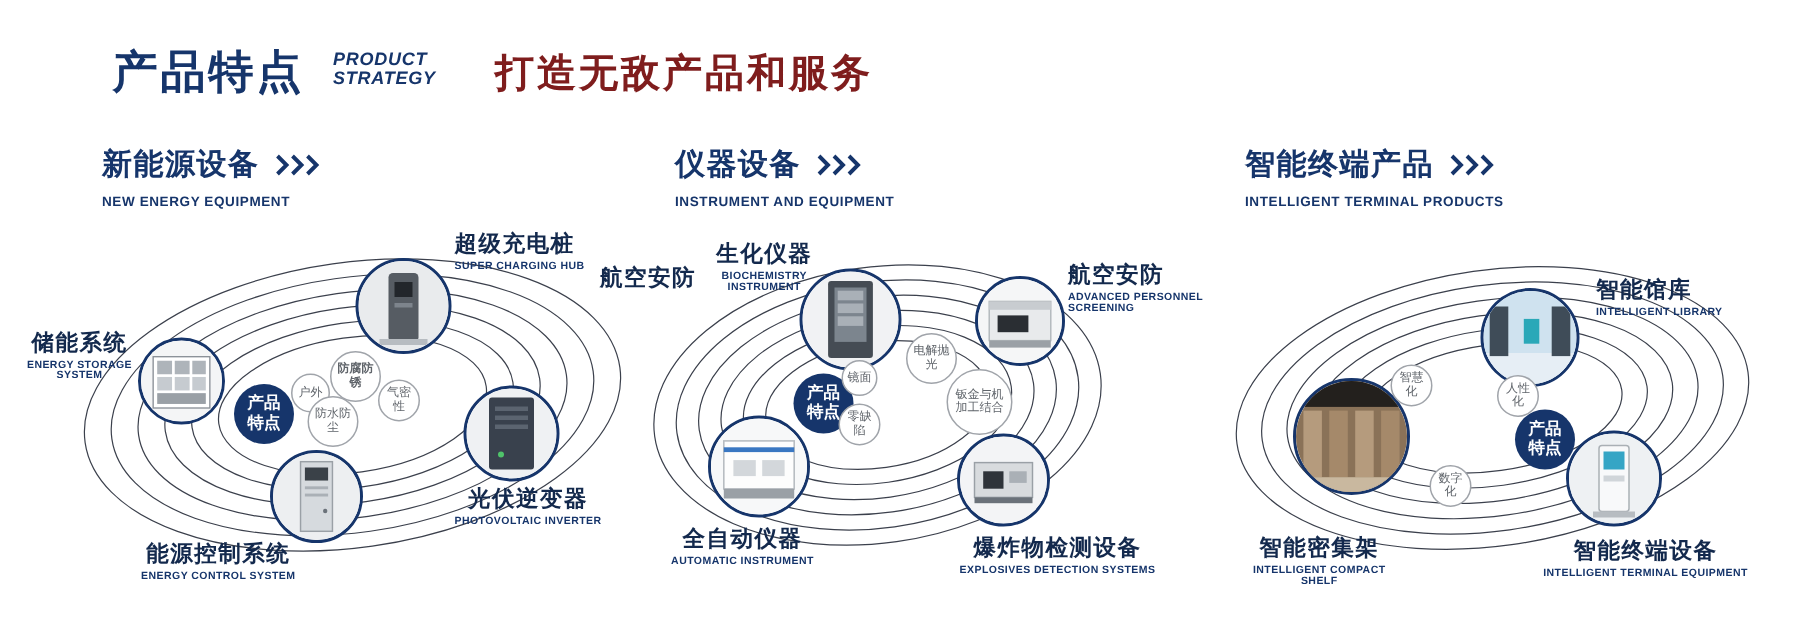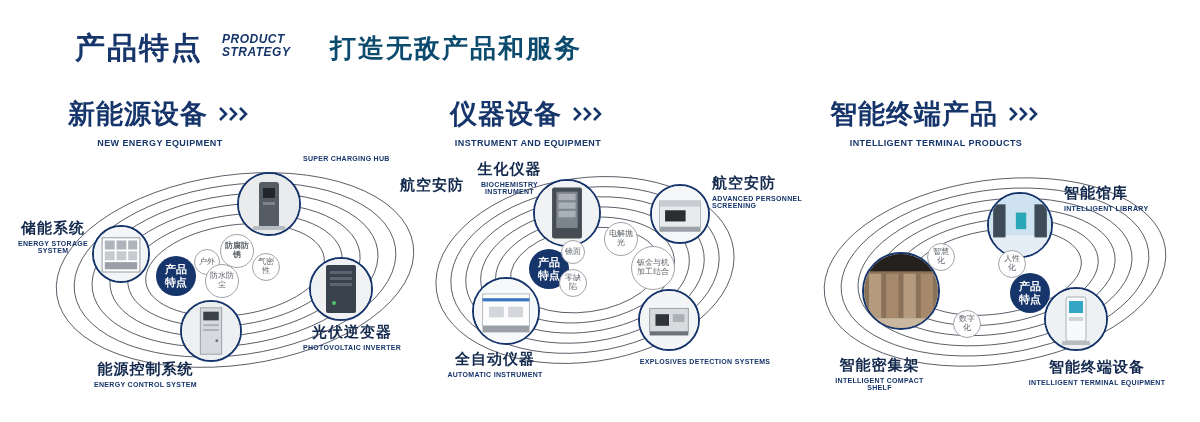--- a/index.html
+++ b/index.html
@@ -2,27 +2,27 @@
 <html><head>
 <meta charset="utf-8">
 <style>
   * { margin:0; padding:0; box-sizing:border-box; }
   body { background:#fff; font-family:"Liberation Sans", sans-serif; }
   .canvas { position:relative; width:1200px; height:422px; background:#ffffff; overflow:hidden; }
 
   
   .main-title { position:absolute; left:75px; top:28px; font-size:30px; font-weight:bold; color:#16356b; letter-spacing:2px; }
   .main-sub { position:absolute; left:222px; top:33px; font-size:12px; font-weight:bold; color:#16356b; line-height:1.1; letter-spacing:.5px; display:flex; flex-direction:column;font-style:italic; }
-  .tagline { position:absolute; left:330px; top:31px; font-size:26px; font-weight:bold; color:#0c4a6e; letter-spacing:2px; }
+  .tagline { position:absolute; left:330px; top:31px; font-size:26px; font-weight:bold; color:#7f1d1d; letter-spacing:2px; }
 
   
   .section-header { position:absolute; }
   .sh-row { display:flex; align-items:center; gap:10px; }
-  .sh-title { font-size:27px; font-weight:bold; color:#16356b; letter-spacing:1px; }
-  .sh-sub { font-size:9px; font-weight:bold; color:#16356b; letter-spacing:.4px; margin-top:6px;text-align:center; }
+  .sh-title { font-size:20px; font-weight:bold; color:#16356b; letter-spacing:1px; }
+  .sh-sub { font-size:9px; font-weight:bold; color:#16356b; letter-spacing:.4px; margin-top:6px; }
 
   
   .orbits { position:absolute; pointer-events:none; }
   .orbits ellipse { fill:none; stroke:#262b38; stroke-width:.8; opacity:.9; }
 
   
   .pcircle { position:absolute; border-radius:50%; border:2px solid #16356b; background:#fff; overflow:hidden; }
   .pcircle svg { display:block; width:100%; height:100%; }
 
   
@@ -144,20 +144,21 @@
     </svg>
   </div>
 
   <div class="fcircle" style="left:156px; top:256px;">产品特点</div>
   <div class="bubble" style="left:194px; top:249px; width:26px; height:26px;">户外</div>
   <div class="bubble" style="left:220px; top:234px; width:34px; height:34px;font-weight:bold;">防腐防锈</div>
   <div class="bubble" style="left:252px; top:253px; width:28px; height:28px;">气密性</div>
   <div class="bubble" style="left:205px; top:264px; width:34px; height:34px;">防水防尘</div>
 
   <div class="plabel" style="left:303px; top:153px; width:115px;">
+    <div class="plabel-cn">超级充电桩</div>
     <div class="plabel-en">SUPER CHARGING HUB</div>
   </div>
   <div class="plabel center" style="left:12px; top:219px; width:82px;">
     <div class="plabel-cn">储能系统</div>
     <div class="plabel-en">ENERGY STORAGE SYSTEM</div>
   </div>
   <div class="plabel center" style="left:292px; top:323px; width:120px;">
     <div class="plabel-cn">光伏逆变器</div>
     <div class="plabel-en">PHOTOVOLTAIC INVERTER</div>
   </div>
@@ -229,20 +230,21 @@
   <span class="extra-label" style="left:400px; top:176px;">航空安防</span>
   <div class="plabel" style="left:712px; top:174px; width:110px;">
     <div class="plabel-cn">航空安防</div>
     <div class="plabel-en">ADVANCED PERSONNEL SCREENING</div>
   </div>
   <div class="plabel center" style="left:430px; top:350px; width:130px;">
     <div class="plabel-cn">全自动仪器</div>
     <div class="plabel-en">AUTOMATIC INSTRUMENT</div>
   </div>
   <div class="plabel center" style="left:630px; top:356px; width:150px;">
+    <div class="plabel-cn">爆炸物检测设备</div>
     <div class="plabel-en">EXPLOSIVES DETECTION SYSTEMS</div>
   </div>
 
   <svg class="orbits" style="left:815px; top:172px;" width="360" height="200" viewBox="0 0 360 200">
     <g transform="rotate(-8 180 100)">
       <ellipse cx="180" cy="100" rx="172" ry="92"></ellipse>
       <ellipse cx="180" cy="100" rx="155" ry="82"></ellipse>
       <ellipse cx="180" cy="100" rx="138" ry="72"></ellipse>
       <ellipse cx="180" cy="100" rx="121" ry="62"></ellipse>
       <ellipse cx="180" cy="100" rx="104" ry="52"></ellipse>

